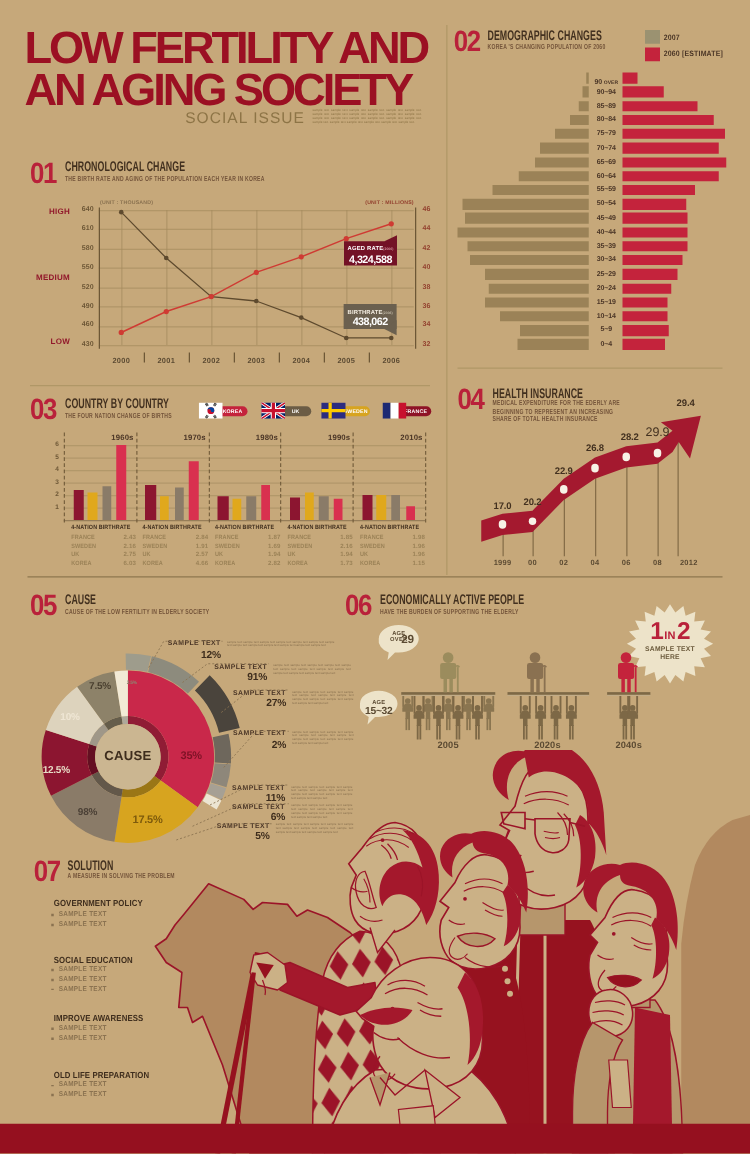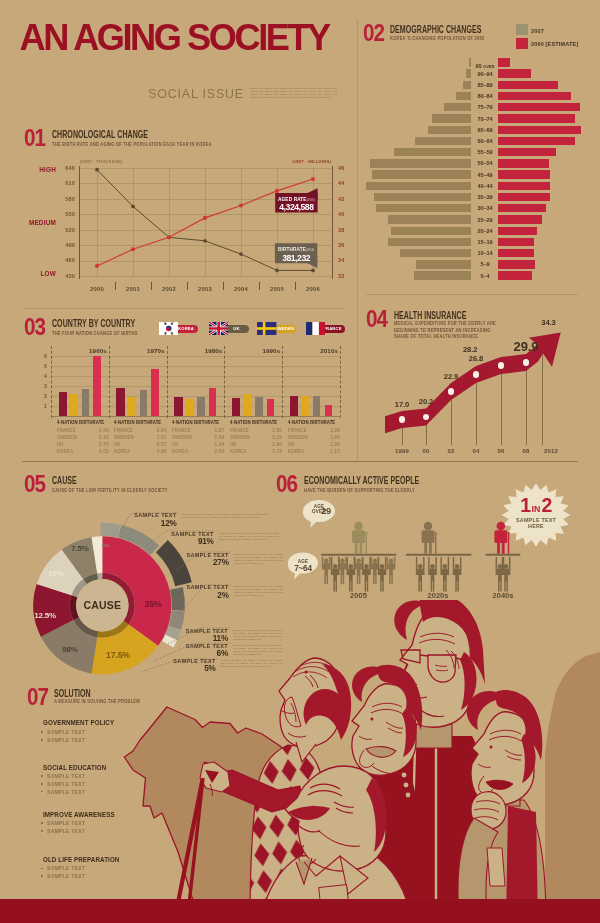--- a/index.html
+++ b/index.html
@@ -23,20 +23,21 @@
   .divh{position:absolute;height:1px;background:#7b6542;opacity:.75;}
 </style>
 </head>
 <body>
 
 <div id="root">
 <div class="abs" style="left:357px;top:20px;width:1px;height:440px;background:#b09767"></div>
 <div class="abs" style="left:24px;top:307.5px;width:320px;height:1px;background:#b09767"></div>
 <div class="abs" style="left:366px;top:293.5px;width:212px;height:1px;background:#b09767"></div>
 <div class="abs" id="title">
+      <div>LOW FERTILITY AND</div>
       <div>AN AGING SOCIETY</div>
     </div>
 <div class="abs" id="subtitle">SOCIAL ISSUE</div>
 <div class="abs" style="left:250px;top:87.3px;width:87px;font-size:2.45px;line-height:3.05px;color:#8d7446;text-align:justify;word-spacing:.3px">sample text sample text sample text sample text sample text sample text sample text sample text sample text sample text sample text sample text sample text sample text sample text sample text sample text sample text sample text sample text sample text sample text sample text sample text</div>
 <div class="abs sec-num" style="left:24px;top:126.5px">01</div>
     <div class="abs sec-ttl" style="left:52px;top:128.5px">CHRONOLOGICAL CHANGE</div>
     <div class="abs sec-sub" style="left:52px;top:140.5px;width:300px">THE BIRTH RATE AND AGING OF THE POPULATION EACH YEAR IN KOREA</div>
 <div class="abs" style="left:79.0px;top:168.0px;width:252.0px;height:108.0px;overflow:visible">
       <div class="abs" style="left:0;top:0.00px;width:252.0px;height:1px;background:#a58b5e;opacity:.62"></div>
       <div class="abs" style="left:0;top:15.43px;width:252.0px;height:1px;background:#a58b5e;opacity:.62"></div>
@@ -113,21 +114,21 @@
       <path d="M317.6,188.2 L317.6,199.5 L307.5,192.9 Z" fill="#731226"></path>
       <path d="M274.9,243.2 L317.3,243.2 L317.3,263.2 L274.9,263.2 Z" fill="#6b604f"></path>
       <path d="M317.3,268.2 L317.3,256 L307.5,263.2 Z" fill="#6b604f"></path>
     </svg>
 <div class="abs" style="left:275.2px;top:192.9px;width:42.4px;height:19.5px;text-align:center;white-space:nowrap;display:flex;flex-direction:column;justify-content:center;align-items:center">
       <div style="line-height:5.6px"><span style="font-size:4.7px;font-weight:bold;color:#fff;letter-spacing:.15px">AGED RATE</span><span style="font-size:2.8px;font-weight:bold;color:#cf8e99">(2006)</span></div>
       <div style="font-size:8.6px;line-height:9.2px;font-weight:bold;color:#fff;letter-spacing:-.45px">4,324,588</div>
     </div>
 <div class="abs" style="left:274.9px;top:243.2px;width:42.4px;height:20px;text-align:center;white-space:nowrap;display:flex;flex-direction:column;justify-content:center;align-items:center">
       <div style="line-height:5.6px"><span style="font-size:4.7px;font-weight:bold;color:#f2ebdf;letter-spacing:.15px">BIRTHRATE</span><span style="font-size:2.8px;font-weight:bold;color:#bdb4a2">(2006)</span></div>
-      <div style="font-size:8.6px;line-height:9.2px;font-weight:bold;color:#fff;letter-spacing:-.45px">381,232</div>
+      <div style="font-size:8.6px;line-height:9.2px;font-weight:bold;color:#fff;letter-spacing:-.45px">438,062</div>
     </div>
 <div class="abs sec-num" style="left:363px;top:21.5px">02</div>
     <div class="abs sec-ttl" style="left:390px;top:23.5px">DEMOGRAPHIC CHANGES</div>
     <div class="abs sec-sub" style="left:390px;top:34.5px;width:200px">KOREA 'S CHANGING POPULATION OF 2060</div>
 <div class="abs" style="left:516px;top:24px;width:11.5px;height:11px;background:#9b9271"></div>
 <div class="abs" style="left:531px;top:26.5px;font-size:6.2px;line-height:7px;font-weight:bold;color:#4a3526;letter-spacing:.15px;transform:scaleX(.9);transform-origin:0 50%">2007</div>
 <div class="abs" style="left:516px;top:37.5px;width:11.5px;height:11px;background:#c4233c"></div>
 <div class="abs" style="left:531px;top:40px;font-size:6.2px;line-height:7px;font-weight:bold;color:#4a3526;letter-spacing:.15px;transform:scaleX(.9);transform-origin:0 50%">2060 [ESTIMATE]</div>
 <div class="abs" style="left:468.99px;top:58.20px;width:2.01px;height:8.4px;background:#9b8257"></div>
     <div class="abs" style="left:498.0px;top:58.20px;width:12.43px;height:8.4px;background:#c4233c"></div>
@@ -349,23 +350,23 @@
 <div class="abs" style="left:398.6px;top:416.1px;width:6.8px;height:6.8px;border-radius:50%;background:#f7f2e6"></div>
     <div class="abs" style="left:422.6px;top:413.6px;width:6.8px;height:6.8px;border-radius:50%;background:#f7f2e6"></div>
     <div class="abs" style="left:447.6px;top:388.1px;width:6.8px;height:6.8px;border-radius:50%;background:#f7f2e6"></div>
     <div class="abs" style="left:472.6px;top:371.1px;width:6.8px;height:6.8px;border-radius:50%;background:#f7f2e6"></div>
     <div class="abs" style="left:497.6px;top:362.1px;width:6.8px;height:6.8px;border-radius:50%;background:#f7f2e6"></div>
     <div class="abs" style="left:522.6px;top:359.1px;width:6.8px;height:6.8px;border-radius:50%;background:#f7f2e6"></div>
 <div class="abs" style="left:388.0px;top:401.0px;width:28px;text-align:center;font-size:7.6px;line-height:8px;font-weight:bold;color:#42301f;letter-spacing:-.1px">17.0</div>
     <div class="abs" style="left:412.0px;top:398.0px;width:28px;text-align:center;font-size:7.6px;line-height:8px;font-weight:bold;color:#42301f;letter-spacing:-.1px">20.2</div>
     <div class="abs" style="left:437.0px;top:373.0px;width:28px;text-align:center;font-size:7.6px;line-height:8px;font-weight:bold;color:#42301f;letter-spacing:-.1px">22.9</div>
     <div class="abs" style="left:462.0px;top:355.0px;width:28px;text-align:center;font-size:7.6px;line-height:8px;font-weight:bold;color:#42301f;letter-spacing:-.1px">26.8</div>
-    <div class="abs" style="left:463px;top:346.0px;width:28px;text-align:left;font-size:7.6px;line-height:8px;font-weight:bold;color:#42301f;letter-spacing:-.1px">28.2</div>
-    <div class="abs" style="left:512.0px;top:343.0px;width:28px;text-align:center;font-size:13px;line-height:8px;font-weight:bold;color:#42301f;letter-spacing:-.1px">29.9</div>
-    <div class="abs" style="left:534.5px;top:319.0px;width:28px;text-align:center;font-size:7.6px;line-height:8px;font-weight:bold;color:#42301f;letter-spacing:-.1px">34.3</div>
+    <div class="abs" style="left:483px;top:346.0px;width:28px;text-align:right;font-size:7.6px;line-height:8px;font-weight:bold;color:#42301f;letter-spacing:-.1px">28.2</div>
+    <div class="abs" style="left:512.0px;top:343.0px;width:28px;text-align:center;font-size:10px;line-height:8px;font-weight:normal;color:#42301f;letter-spacing:-.1px">29.9</div>
+    <div class="abs" style="left:534.5px;top:319.0px;width:28px;text-align:center;font-size:7.6px;line-height:8px;font-weight:bold;color:#42301f;letter-spacing:-.1px">29.4</div>
 <div class="abs" style="left:388.0px;top:448.0px;width:28px;text-align:center;font-size:6.0px;line-height:7px;font-weight:bold;color:#5b4a32;letter-spacing:.2px">1999</div>
     <div class="abs" style="left:412.0px;top:448.0px;width:28px;text-align:center;font-size:6.0px;line-height:7px;font-weight:bold;color:#5b4a32;letter-spacing:.2px">00</div>
     <div class="abs" style="left:437.0px;top:448.0px;width:28px;text-align:center;font-size:6.0px;line-height:7px;font-weight:bold;color:#5b4a32;letter-spacing:.2px">02</div>
     <div class="abs" style="left:462.0px;top:448.0px;width:28px;text-align:center;font-size:6.0px;line-height:7px;font-weight:bold;color:#5b4a32;letter-spacing:.2px">04</div>
     <div class="abs" style="left:487.0px;top:448.0px;width:28px;text-align:center;font-size:6.0px;line-height:7px;font-weight:bold;color:#5b4a32;letter-spacing:.2px">06</div>
     <div class="abs" style="left:512.0px;top:448.0px;width:28px;text-align:center;font-size:6.0px;line-height:7px;font-weight:bold;color:#5b4a32;letter-spacing:.2px">08</div>
     <div class="abs" style="left:537.0px;top:448.0px;width:28px;text-align:center;font-size:6.0px;line-height:7px;font-weight:bold;color:#5b4a32;letter-spacing:.2px">2012</div>
 <div class="abs divh" style="left:22px;top:461px;width:556px"></div>
 <div class="abs sec-num" style="left:24px;top:472.5px">05</div>
     <div class="abs sec-ttl" style="left:52px;top:474.5px">CAUSE</div>
@@ -615,21 +616,21 @@
       <path d="M303,511 a16,11 0 1 1 32,0 a16,11 0 0 1 -16,11 l-3,0 l-6,6 l1,-6 a16,11 0 0 1 -8,-11 Z" fill="#ede3c9"></path>
       <path d="M288,563 a15,10.5 0 1 1 30,0 a15,10.5 0 0 1 -15,10.5 l-3,0 l-6,6 l1,-6 a15,10.5 0 0 1 -7,-10.5 Z" fill="#ede3c9"></path>
     </svg>
 <div class="abs" style="left:306px;top:503.5px;width:26px;text-align:center;white-space:nowrap">
       <div style="font-size:4.6px;line-height:5px;font-weight:bold;color:#5b4a32;letter-spacing:.2px">AGE</div>
       <div style="font-size:4.6px;line-height:5px;font-weight:bold;color:#5b4a32;letter-spacing:.2px">OVER</div>
     </div>
 <div class="abs" style="left:321px;top:505.5px;font-size:9.4px;line-height:10px;font-weight:bold;color:#5b4a32;letter-spacing:-.3px">29</div>
 <div class="abs" style="left:291px;top:558.5px;width:24px;text-align:center;white-space:nowrap">
       <div style="font-size:4.6px;line-height:5px;font-weight:bold;color:#5b4a32;letter-spacing:.2px">AGE</div>
-      <div style="font-size:8.2px;line-height:9px;font-weight:bold;color:#5b4a32;letter-spacing:-.2px">7~64</div>
+      <div style="font-size:8.2px;line-height:9px;font-weight:bold;color:#5b4a32;letter-spacing:-.2px">15~32</div>
     </div>
 <div class="abs sec-num" style="left:26.5px;top:686.0px">07</div>
     <div class="abs sec-ttl" style="left:54px;top:687.5px">SOLUTION</div>
     <div class="abs sec-sub" style="left:54px;top:697.8px;width:200px">A MEASURE IN SOLVING THE PROBLEM</div>
 <div class="abs" style="left:42.5px;top:719.3px;font-size:7.1px;line-height:8px;font-weight:bold;color:#3e2d1d;letter-spacing:.1px;transform:scaleX(.88);transform-origin:0 50%;white-space:nowrap">GOVERNMENT POLICY</div>
     <div class="abs" style="left:41.2px;top:731.1px;width:1.6px;height:1.6px;background:#8a7250"></div>
     <div class="abs" style="left:47.2px;top:728.8px;font-size:5.7px;line-height:6.4px;font-weight:bold;color:#8a7250;letter-spacing:.25px;transform:scaleX(.9);transform-origin:0 50%;white-space:nowrap">SAMPLE TEXT</div>
     <div class="abs" style="left:41.2px;top:739.0px;width:1.6px;height:1.6px;background:#8a7250"></div>
     <div class="abs" style="left:47.2px;top:736.7px;font-size:5.7px;line-height:6.4px;font-weight:bold;color:#8a7250;letter-spacing:.25px;transform:scaleX(.9);transform-origin:0 50%;white-space:nowrap">SAMPLE TEXT</div>
     <div class="abs" style="left:42.5px;top:764.4px;font-size:7.1px;line-height:8px;font-weight:bold;color:#3e2d1d;letter-spacing:.1px;transform:scaleX(.88);transform-origin:0 50%;white-space:nowrap">SOCIAL EDUCATION</div>

